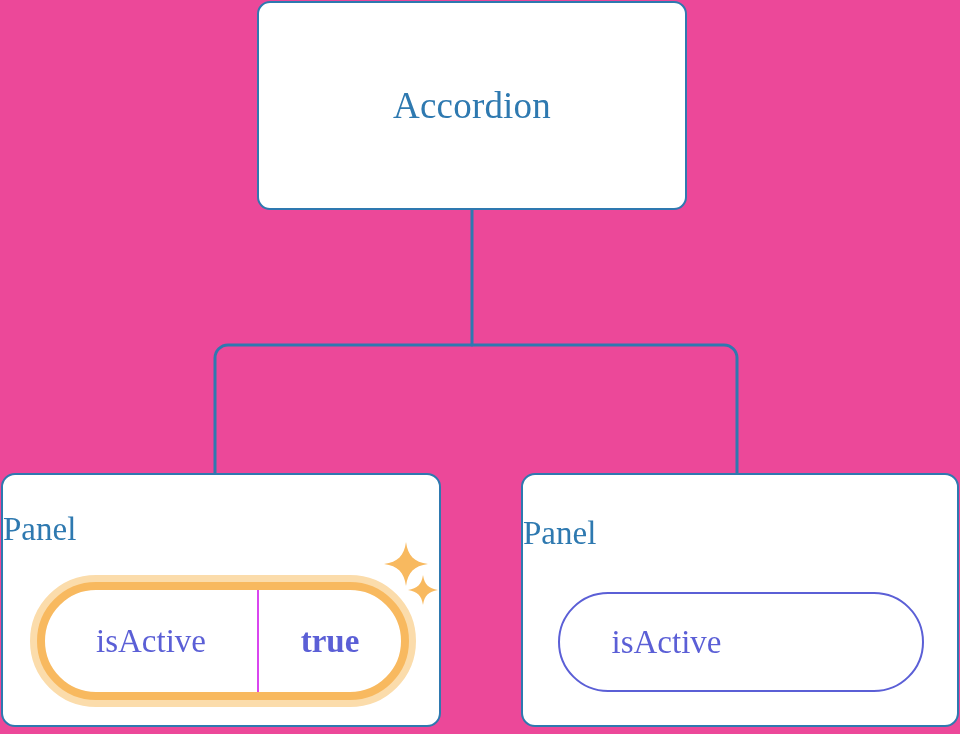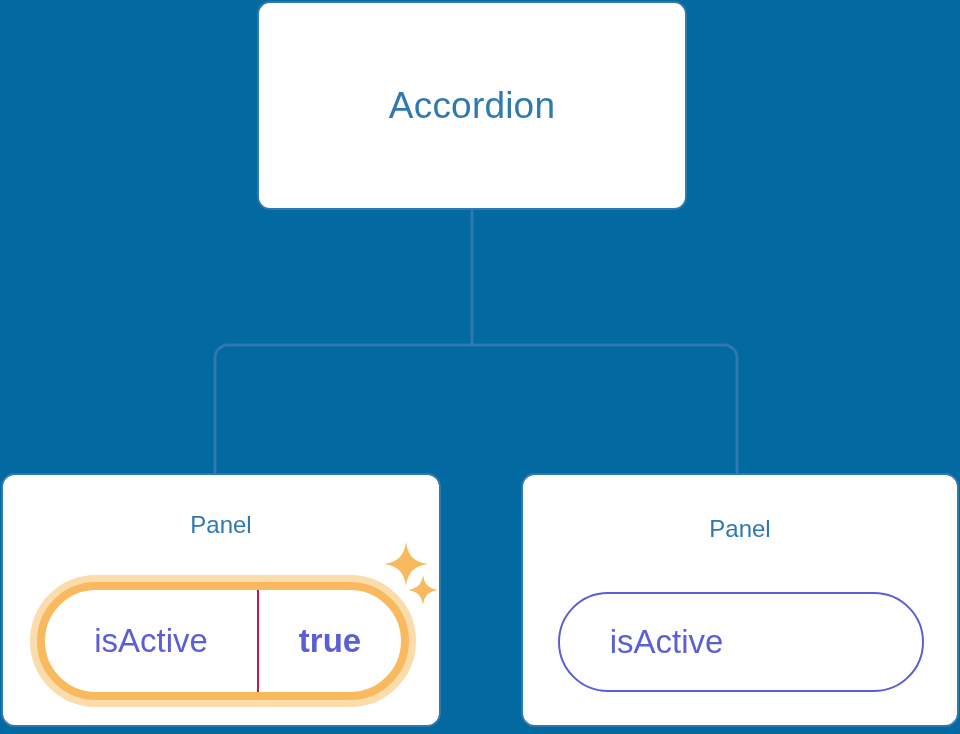--- a/index.html
+++ b/index.html
@@ -5,21 +5,22 @@
   * { margin:0; padding:0; box-sizing:border-box; }
   html, body {
     width:960px; height:734px;
     font-family:"Liberation Sans", sans-serif;
     background:#4b6670;
     overflow:hidden;
   }
   #stage {
     position:relative;
     width:960px; height:734px;
-    background:#0369a1;
+    background:#ec4899;
+    font-family:Liberation Serif, serif;
   }
 
   
   #connectors {
     position:absolute; inset:0;
     width:960px; height:734px;
     pointer-events:none;
   }
 
   
@@ -50,23 +51,22 @@
     color:#2e79b0;
     font-size:34px;
     font-weight:400;
     letter-spacing:.2px;
     text-align:center;
     white-space:nowrap;
   }
   #node-accordion .node-title { font-size:37px; }
   .panel-title {
     color:#2e79b0;
-    font-size:24px;
+    font-size:33px;
     font-weight:400;
-    text-align:center;
     white-space:nowrap;
   }
   #node-panel-left .panel-title  { margin-top:36px; }
   #node-panel-right .panel-title { margin-top:40px; }
 
   
   .pill-wrap {
     position:absolute;
     display:flex;
     align-items:stretch;
@@ -115,21 +115,21 @@
   #pill-left .pill-val {
     display:flex; align-items:center; justify-content:center;
     color:#5b5fd6;
     font-size:33px;
     white-space:nowrap;
   }
   #pill-left .pill-key { width:212px; font-weight:400; }
   #pill-left .pill-val {
     flex:1;
     font-weight:bold;
-    border-left:2px solid #be185d;
+    border-left:2px solid #d946ef;
   }
 
   
   .sparkle { position:absolute; pointer-events:none; }
   #sparkle-large { left:384px; top:542px; width:44px; height:44px; }
   #sparkle-small { left:408px; top:575px; width:30px; height:30px; }
 </style>
 </head>
 <body>
 

